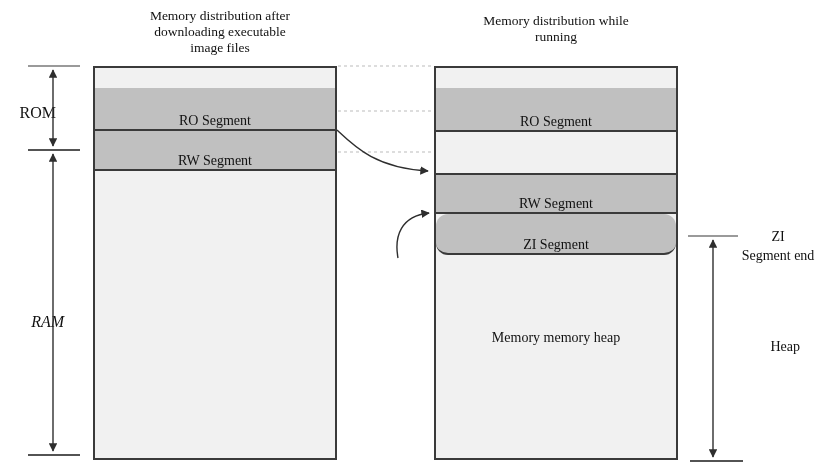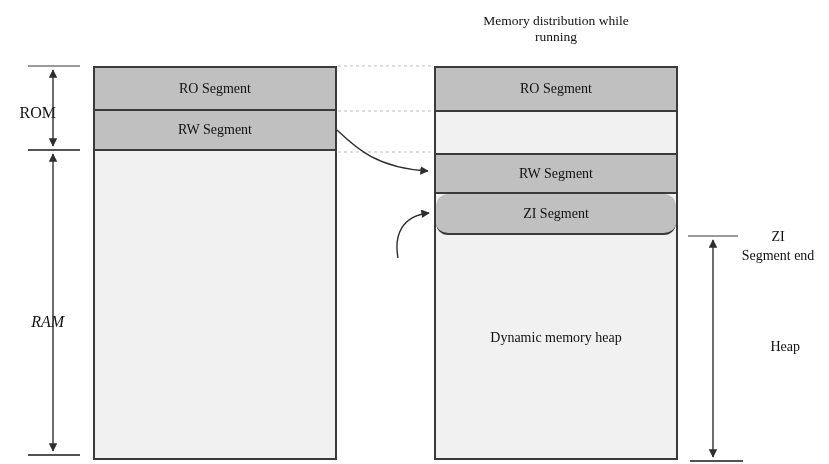--- a/index.html
+++ b/index.html
@@ -37,22 +37,23 @@
     border:2px solid var(--border);
     background:var(--empty-fill);
   }
   #box-left{left:93px;}
   #box-right{left:434px;}
 
   .segment{
     position:absolute;left:0;right:0;
     box-sizing:border-box;
     background:var(--segment-fill);
-    display:flex;align-items:center;justify-content:center;
+    display:flex;align-items:flex-end;justify-content:center;
     font-size:14px;
+    margin-top:20px;
   }
   .seg-border-bottom{border-bottom:2px solid var(--border);}
   .seg-border-top{border-top:2px solid var(--border);}
 
   
   #seg-l-ro{top:0;height:43px;}
   #seg-l-rw{top:43px;height:40px;}
 
   
   #seg-r-ro{top:0;height:44px;}
@@ -85,20 +86,23 @@
   .range-arrow{stroke:var(--arrow);stroke-width:1.4;fill:none;}
   .dashed{stroke:var(--dashed-line);stroke-width:1.6;stroke-dasharray:3 3;fill:none;}
   .curve{stroke:var(--arrow);stroke-width:1.4;fill:none;}
   #arrowhead path{fill:var(--arrow);}
 </style>
 </head>
 <body>
 
 <div id="canvas">
 
+  <div class="title" id="title-left">Memory distribution after
+downloading executable
+image files</div>
   <div class="title" id="title-right">Memory distribution while
 running</div>
 
   <div class="mem-box" id="box-left">
     <div class="segment seg-border-bottom" id="seg-l-ro">
       <span>RO Segment</span>
     </div>
     <div class="segment seg-border-bottom" id="seg-l-rw">
       <span>RW Segment</span>
     </div>
@@ -107,21 +111,21 @@
   <div class="mem-box" id="box-right">
     <div class="segment seg-border-bottom" id="seg-r-ro">
       <span>RO Segment</span>
     </div>
     <div class="segment seg-border-top seg-border-bottom" id="seg-r-rw">
       <span>RW Segment</span>
     </div>
     <div class="segment seg-border-bottom" id="seg-r-zi">
       <span>ZI Segment</span>
     </div>
-    <div id="seg-r-heap">Dynamic memory heap</div>
+    <div id="seg-r-heap">Memory memory heap</div>
   </div>
 
   <div class="side-label" id="label-rom">ROM</div>
   <div class="side-label" id="label-ram">RAM</div>
   <div id="label-zi-end">ZI
 Segment end</div>
   <div id="label-heap">Heap</div>
 
   <svg class="overlay" width="829" height="464" viewBox="0 0 829 464">
     <defs>

